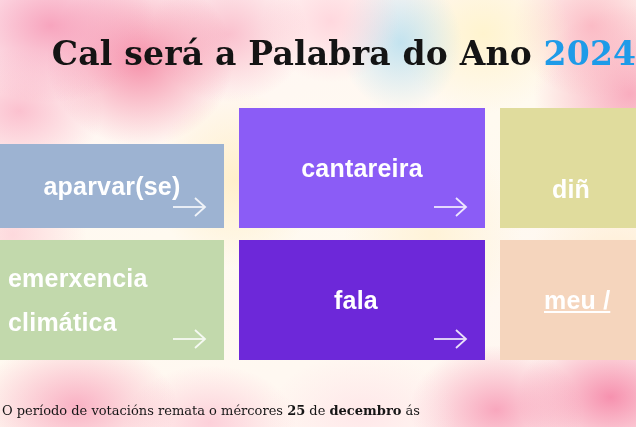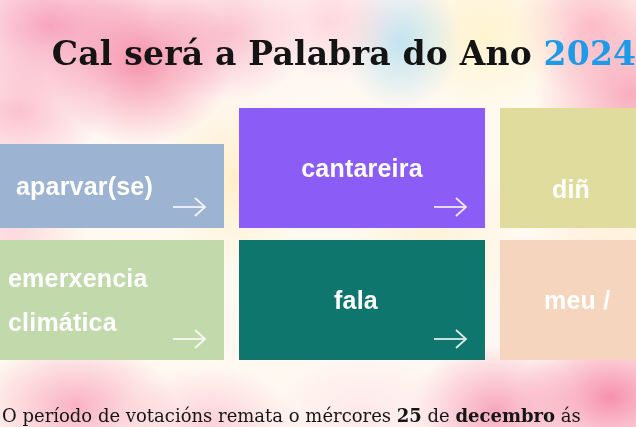--- a/index.html
+++ b/index.html
@@ -103,40 +103,40 @@
     right: 14px;
     bottom: 8px;
     width: 40px;
     height: 26px;
     opacity: 0.85;
     pointer-events: none;
   }
   .card-arrow svg { display: block; }
 
   
-  .c1 { justify-content: flex-start; margin-top: 36px; }
+  .c1 { justify-content: center; margin-top: 36px; }
   .c1 .card-label { text-align: left; }
   .c4 { justify-content: flex-start; }
   .c4 .card-label { text-align: left; line-height: 44px; }
   .c3 { justify-content: flex-start; padding-left: 52px; }
   .c3 .card-label { text-align: left; margin-top: 41px; }
   .c6 { justify-content: flex-start; padding-left: 44px; }
-  .c6 .card-label { text-align: left; }
+  .c6 .card-label { text-align: left; text-decoration: underline; }
   .c5 .card-label { transform: translateX(-6px); }
 
   
   .footnote {
     position: absolute;
     left: 0;
     top: 386px;
     width: 636px;
     z-index: 3;
     white-space: nowrap;
     font-family: "DejaVu Serif", "Liberation Serif", serif;
-    font-size: 18px;
+    font-size: 13px;
     line-height: 24px;
     color: #161616;
     text-align: left;
     padding-left: 2px;
     box-sizing: border-box;
     overflow: hidden;
   }
   .footnote b { font-weight: bold; }
 </style>
 </head>
@@ -178,21 +178,21 @@
     <span class="card-label">emerxencia
 climática</span>
     <span class="card-arrow">
       <svg width="40" height="26" viewBox="0 0 40 26" fill="none" stroke="#ffffff" stroke-width="1.8">
         <line x1="3" y1="13" x2="35" y2="13"></line>
         <polyline points="25,4 35,13 25,22" fill="none"></polyline>
       </svg>
     </span>
   </div>
 
-  <div class="card c5" style="background-color: #0f766e;">
+  <div class="card c5" style="background-color: #6d28d9;">
     <span class="card-label">fala</span>
     <span class="card-arrow">
       <svg width="40" height="26" viewBox="0 0 40 26" fill="none" stroke="#ffffff" stroke-width="1.8">
         <line x1="3" y1="13" x2="35" y2="13"></line>
         <polyline points="25,4 35,13 25,22" fill="none"></polyline>
       </svg>
     </span>
   </div>
 
   <div class="card c6" style="background-color: rgb(245, 213, 189);">

